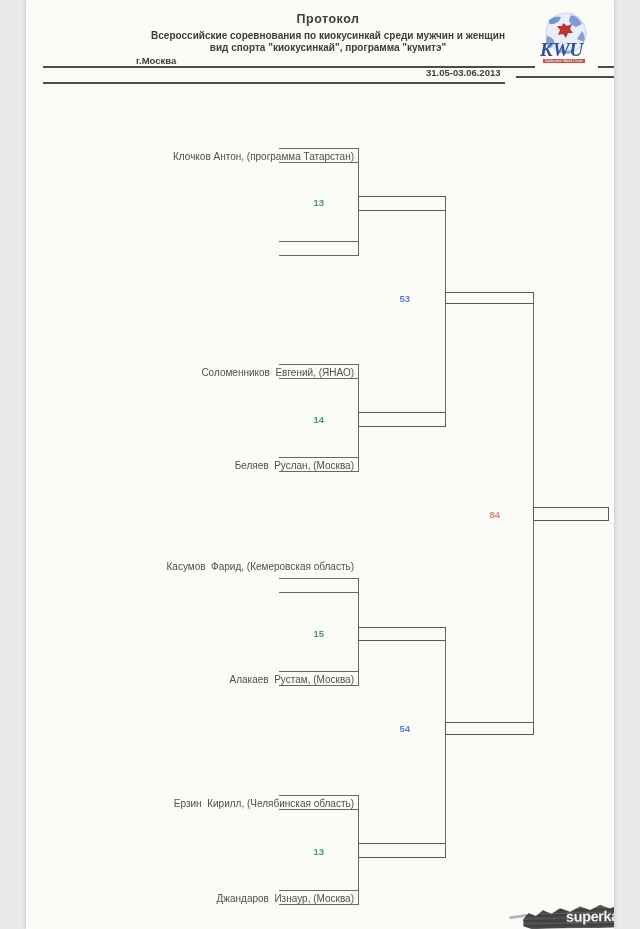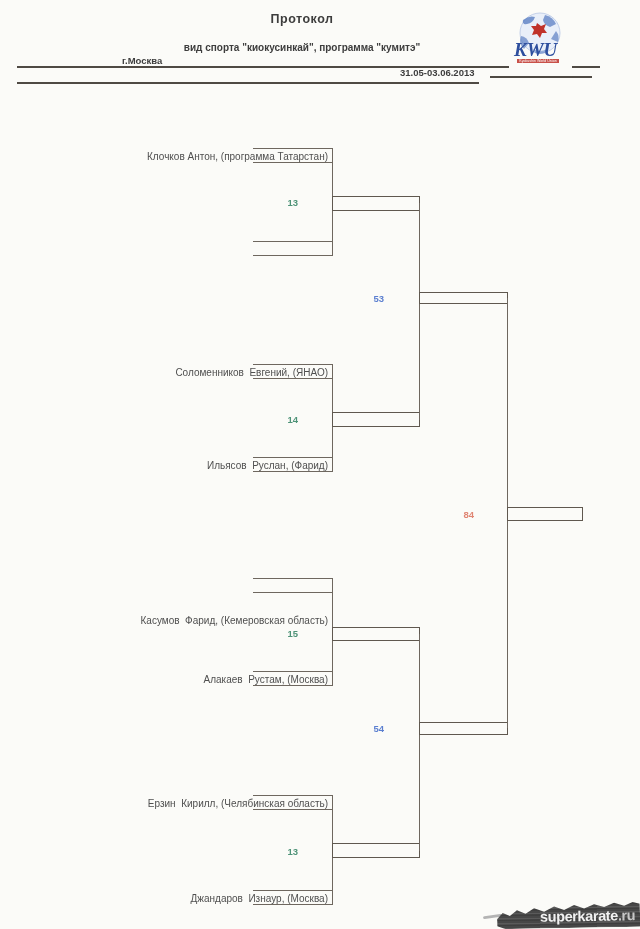--- a/index.html
+++ b/index.html
@@ -1,27 +1,27 @@
 <!DOCTYPE html>
 <html><head>
 <meta charset="utf-8">
 <style>
   html,body{margin:0;padding:0;}
   body{font-family:"Liberation Sans",sans-serif;background:#e9e9e9;}
   .page{
-    position:relative;width:640px;height:929px;margin:0 auto;
+    position:relative;width:588px;height:929px;margin:0 auto;
     background:#fbfbf8;overflow:hidden;
     box-shadow:0 0 4px rgba(0,0,0,.2);
   }
   
   .h-center{position:absolute;left:0;width:604px;text-align:center;color:#3d3d3d;}
   .h-title{top:12px;font-size:12.5px;font-weight:bold;letter-spacing:.5px;}
   .h-sub{top:30px;font-size:10px;font-weight:bold;}
   .h-prog{top:42px;font-size:10px;font-weight:bold;}
-  .h-city{position:absolute;left:122px;top:55px;font-size:9.5px;font-weight:bold;color:#3d3d3d;}
+  .h-city{position:absolute;left:110px;top:55px;font-size:9.5px;font-weight:bold;color:#3d3d3d;}
   .h-date{position:absolute;left:400px;top:67px;width:105px;text-align:left;font-size:9.5px;font-weight:bold;color:#3d3d3d;}
   .h-cat{position:absolute;left:0;top:71px;width:533px;text-align:center;font-size:10px;font-weight:bold;color:#3d3d3d;}
   .rule{position:absolute;background:#4f4a44;}
   
   .logo{position:absolute;}
   .kwu-box{background:#fbfbf8;}
   
   .nbox{position:absolute;left:253px;width:80px;height:15px;
     border-top:1px solid #6e675f;border-right:1px solid #6e675f;border-bottom:1px solid #6e675f;
     box-sizing:border-box;}
@@ -47,20 +47,21 @@
   .wm-text .suffix{color:#c7c7c7;}
   .wm-tail{position:absolute;left:483px;top:915px;width:19px;height:3px;background:#b4b4b4;
     transform:rotate(-8deg);border-radius:2px;}
 </style>
 </head>
 <body>
 
 <div class="page">
 
   <div class="h-center h-title">Протокол</div>
+  <div class="h-center h-sub">Всероссийские соревнования по киокусинкай среди мужчин и женщин</div>
   <div class="h-center h-prog">вид спорта "киокусинкай", программа "кумитэ"</div>
   <div class="h-city">г.Москва</div>
   <div class="h-date">31.05-03.06.2013</div>
 
   <div class="rule" style="left:17px;top:66px;width:541px;height:2px;"></div>
   <div class="rule" style="left:572px;top:66px;width:28px;height:2px;"></div>
   <div class="rule" style="left:490px;top:76px;width:102px;height:2px;"></div>
   <div class="rule" style="left:17px;top:82px;width:462px;height:2px;"></div>
 
 
@@ -83,22 +84,22 @@
   <div class="nbox" style="top:241px;"></div>
   <div class="nbox" style="top:364px;"></div>
   <div class="nbox" style="top:457px;"></div>
   <div class="nbox" style="top:578px;"></div>
   <div class="nbox" style="top:671px;"></div>
   <div class="nbox" style="top:795px;"></div>
   <div class="nbox" style="top:890px;"></div>
 
   <div class="pname" style="top:150px;">Клочков Антон, (программа Татарстан)</div>
   <div class="pname" style="top:366px;">Соломенников  Евгений, (ЯНАО)</div>
-  <div class="pname" style="top:459px;">Ильясов  Руслан, (Фарид)</div>
-  <div class="pname" style="top:614px;">Касумов  Фарид, (Кемеровская область)</div>
+  <div class="pname" style="top:459px;">Беляев  Руслан, (Москва)</div>
+  <div class="pname" style="top:560px;">Касумов  Фарид, (Кемеровская область)</div>
   <div class="pname" style="top:797px;">Ерзин  Кирилл, (Челябинская область)</div>
   <div class="pname" style="top:673px;">Алакаев  Рустам, (Москва)</div>
   <div class="pname" style="top:892px;">Джандаров  Изнаур, (Москва)</div>
 
   <div class="vline" style="left:332px;top:148px;height:108px;"></div>
   <div class="vline" style="left:332px;top:364px;height:108px;"></div>
   <div class="vline" style="left:332px;top:578px;height:108px;"></div>
   <div class="vline" style="left:332px;top:795px;height:110px;"></div>
 
   <div class="slot" style="left:332px;top:196px;width:88px;height:15px;"></div>

